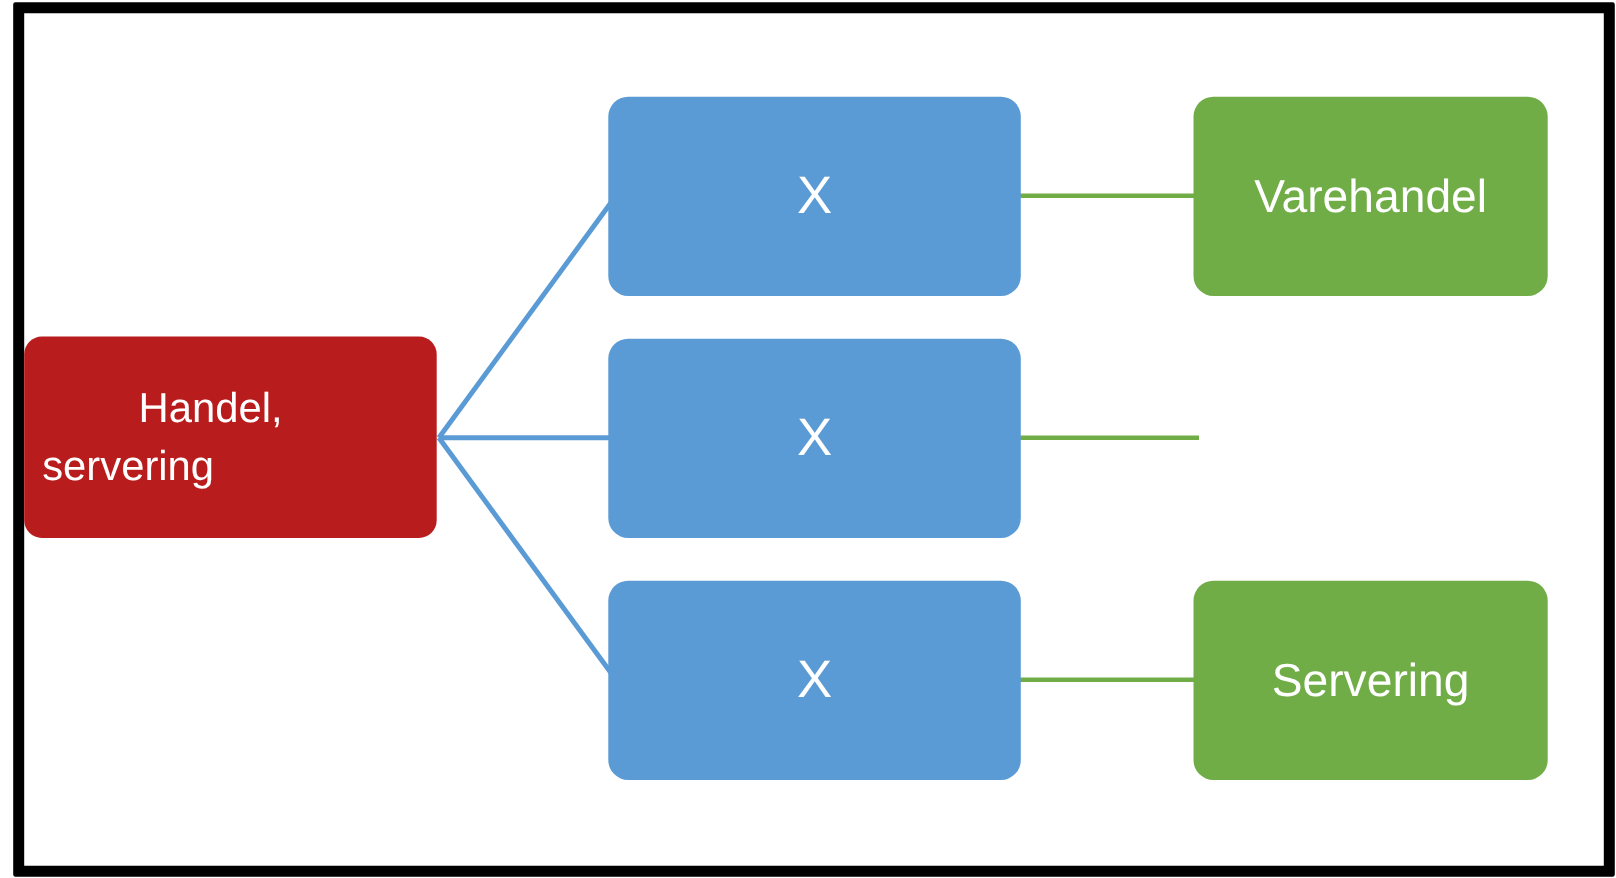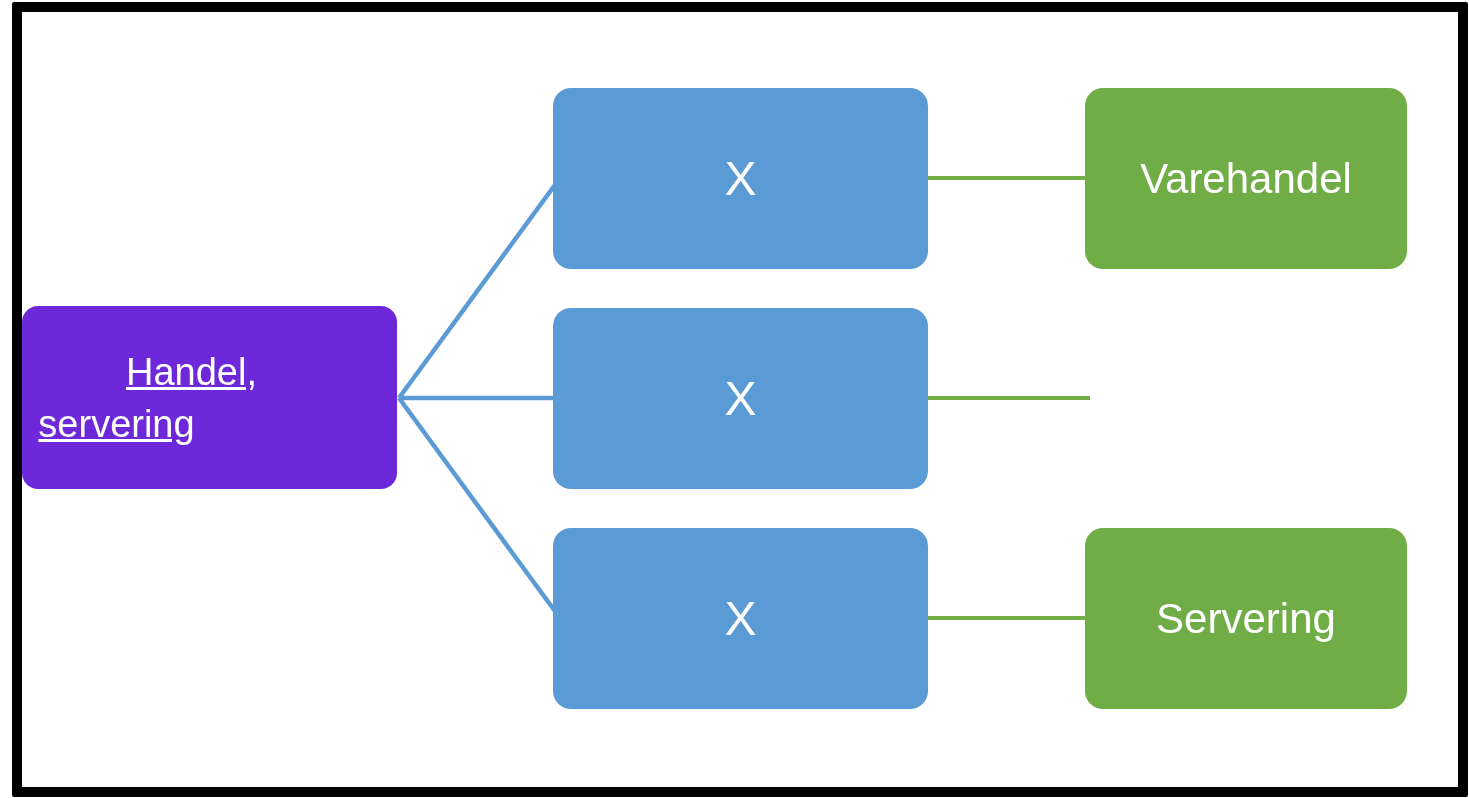--- a/index.html
+++ b/index.html
@@ -38,23 +38,22 @@
     align-items: center;
     justify-content: center;
     color: #ffffff;
     box-sizing: border-box;
   }
   .root {
     left: 22px;
     top: 306px;
     width: 375px;
     height: 183px;
-    background: #6d28d9;
+    background: #b91c1c;
     border-radius: 16px;
-    text-decoration: underline;
   }
   .root-label {
     font-size: 38px;
     line-height: 52px;
     text-align: center;
     width: 100%;
   }
   .root-line { display: block; }
   .root-line-0 { transform: translateX(-18px); }
   .root-line-1 { transform: translateX(6px); }

